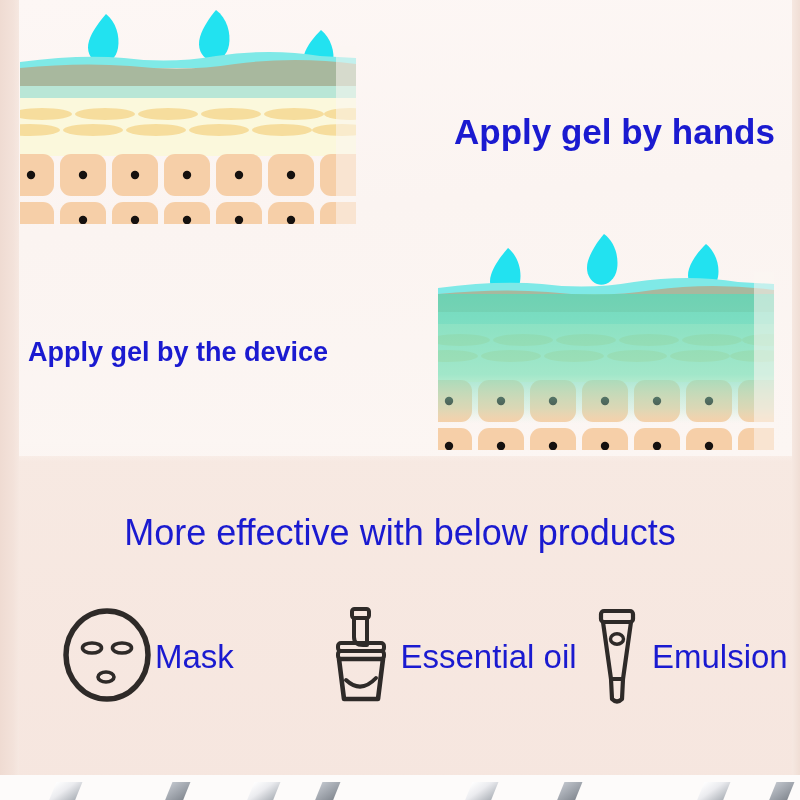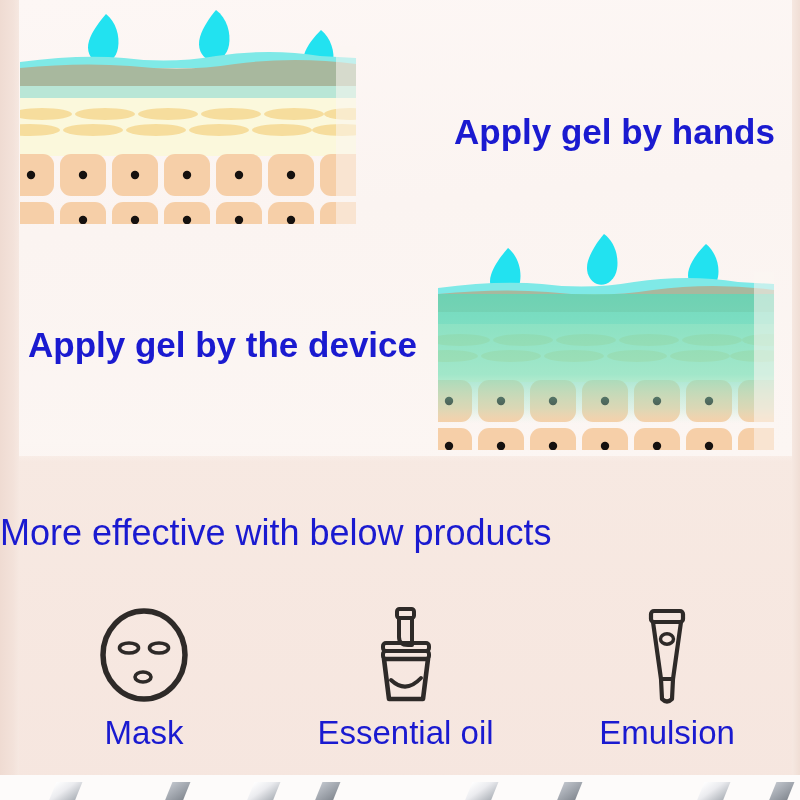--- a/index.html
+++ b/index.html
@@ -49,46 +49,46 @@
   .skin-svg { display:block; }
 
   
   .label {
     position: absolute;
     color: #1a1ad0;
     white-space: nowrap;
     font-weight: 700;
   }
   #label-hands  { left: 454px; top: 112px; font-size: 35px; }
-  #label-device { left: 28px;  top: 325px; font-size: 35px; }
+  #label-device { left: 28px;  top: 337px; font-size: 27px; }
   #headline {
     position: absolute;
     left: 0; top: 512px;
     width: 800px;
-    text-align: left;
+    text-align: center;
     color: #1a1ad0;
     font-size: 36px;
     white-space: nowrap;
   }
 
   
   .products {
     position: absolute;
     left: 19px; top: 600px;
     width: 773px;
     height: 175px;
     display: flex;
     align-items: flex-start;
     justify-content: space-between;
     padding: 0 40px;
     box-sizing: border-box;
   }
   .product {
     display: flex;
-    flex-direction: column;
+    flex-direction: row;
     align-items: center;
     width: 170px;
     text-align: right;
   }
   .product-icon {
     height: 105px;
     display: flex;
     align-items: flex-end;
     justify-content: center;
   }

